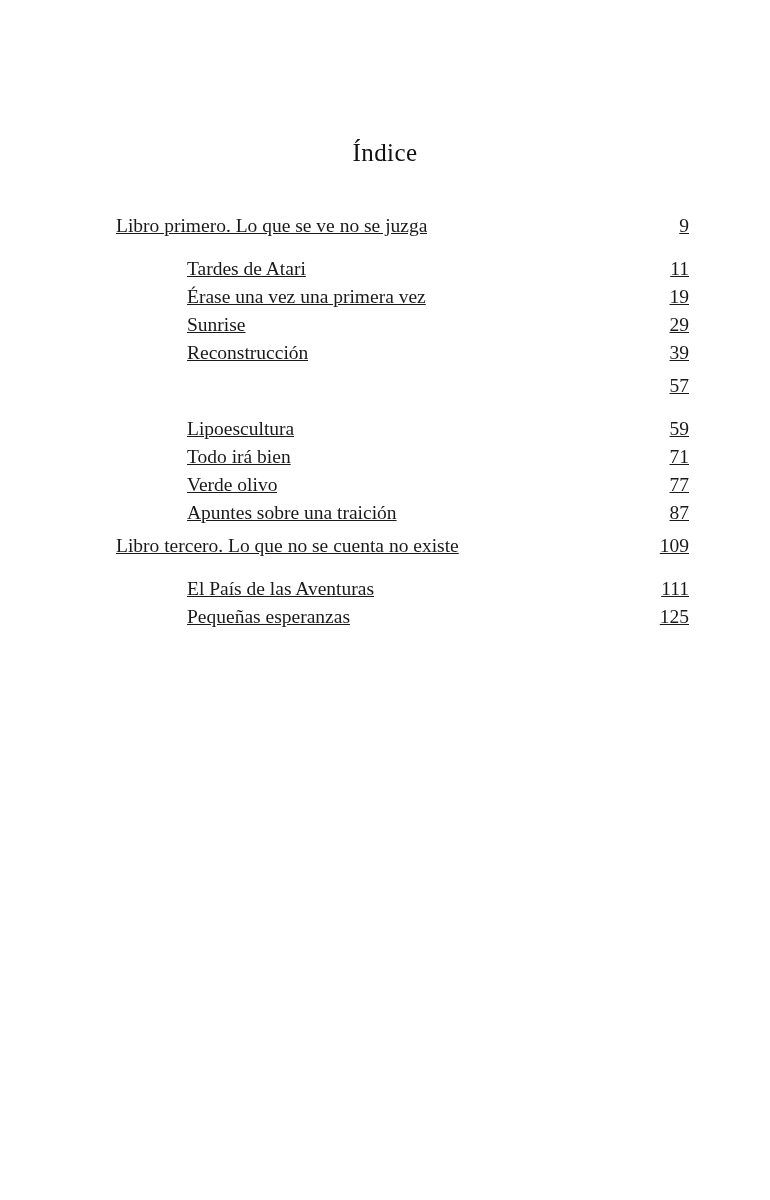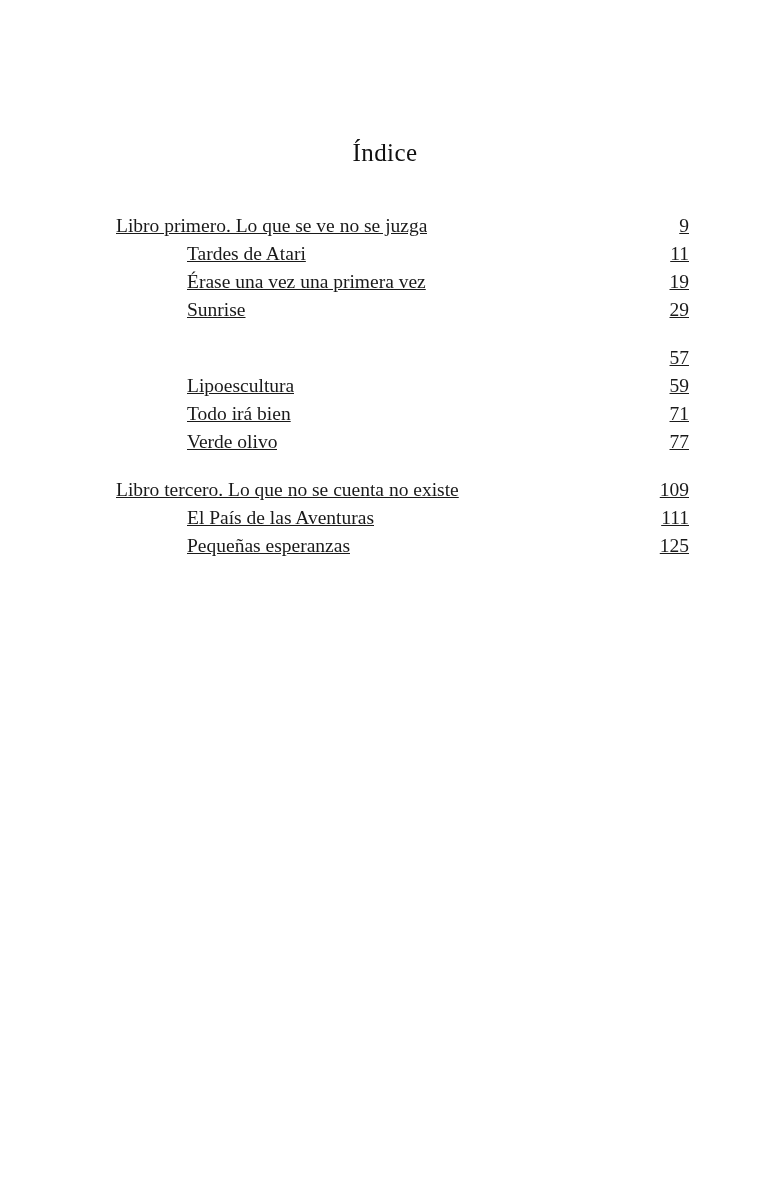--- a/index.html
+++ b/index.html
@@ -78,20 +78,21 @@
   }
 
   
   .toc-row.book .label {
     padding-left: 0;
   }
 
   
   .toc-row.chapter .label {
     padding-left: 71px;
+    margin-top: 15px;
   }
 </style>
 </head>
 <body>
 
 <div class="page">
 
   <div class="toc-title">Índice</div>
 
   <div class="toc-body">
@@ -109,40 +110,50 @@
         <div class="toc-row chapter">
           <span class="label">Érase una vez una primera vez</span>
           <span class="filler"></span>
           <span class="page-num">19</span>
         </div>
         <div class="toc-row chapter">
           <span class="label">Sunrise</span>
           <span class="filler"></span>
           <span class="page-num">29</span>
         </div>
+        <div class="toc-row chapter">
+          <span class="label">Reconstrucción</span>
+          <span class="filler"></span>
+          <span class="page-num">39</span>
+        </div>
       </div>
       <div class="toc-section">
         <div class="toc-row book">
           <span class="filler"></span>
           <span class="page-num">57</span>
         </div>
         <div class="toc-row chapter">
           <span class="label">Lipoescultura</span>
           <span class="filler"></span>
           <span class="page-num">59</span>
         </div>
         <div class="toc-row chapter">
           <span class="label">Todo irá bien</span>
           <span class="filler"></span>
           <span class="page-num">71</span>
         </div>
         <div class="toc-row chapter">
           <span class="label">Verde olivo</span>
           <span class="filler"></span>
           <span class="page-num">77</span>
+        </div>
+        <div class="toc-row chapter">
+          <span class="label">Apuntes sobre una traición</span>
+          <span class="filler"></span>
+          <span class="page-num">87</span>
         </div>
       </div>
       <div class="toc-section">
         <div class="toc-row book">
           <span class="label">Libro tercero. Lo que no se cuenta no existe</span>
           <span class="filler"></span>
           <span class="page-num">109</span>
         </div>
         <div class="toc-row chapter">
           <span class="label">El País de las Aventuras</span>

